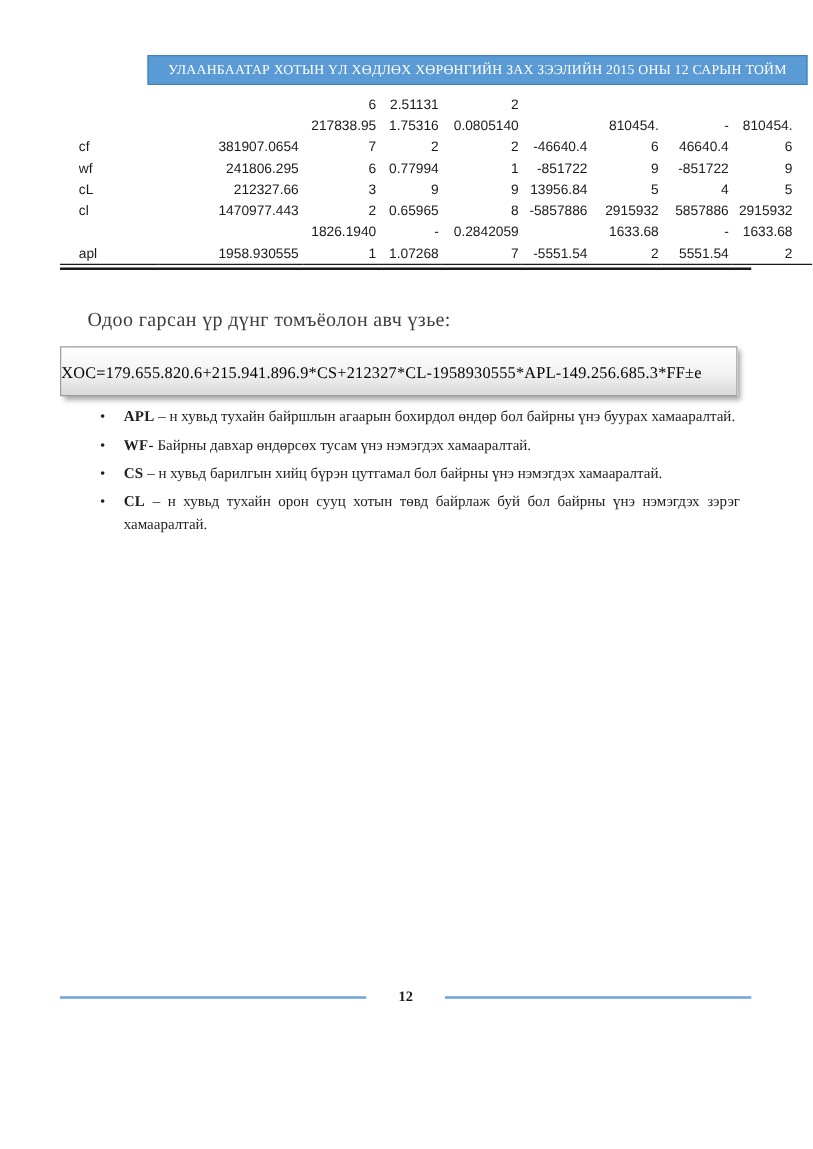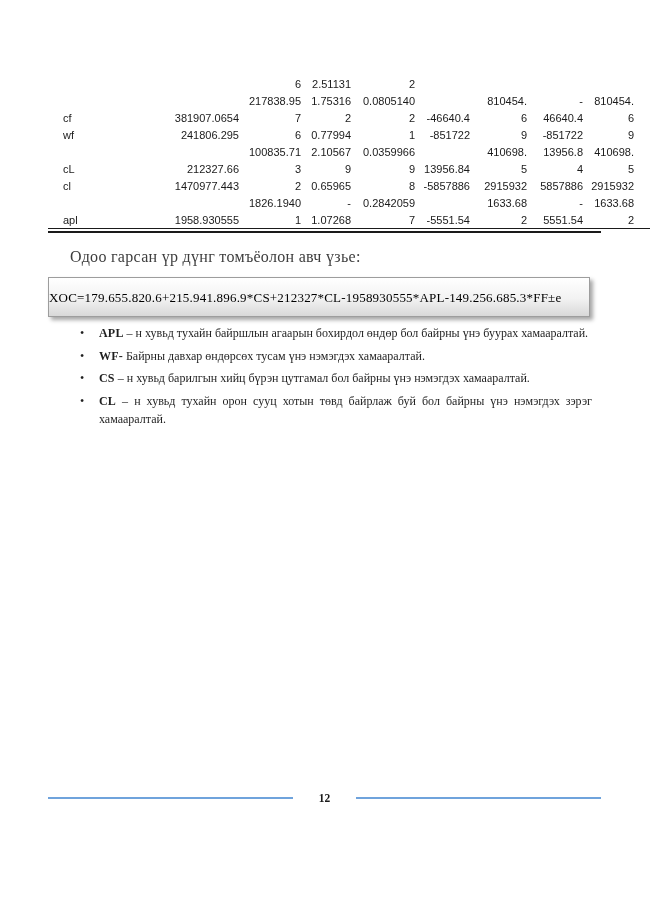--- a/index.html
+++ b/index.html
@@ -137,20 +137,21 @@
     font-weight: bold;
     font-size: 11.5px;
     color: #1a1a1a;
   }
 </style>
 </head>
 <body>
 
 <div class="page">
 
+  <div class="header-bar">УЛААНБААТАР ХОТЫН ҮЛ ХӨДЛӨХ ХӨРӨНГИЙН ЗАХ ЗЭЭЛИЙН 2015 ОНЫ 12 САРЫН ТОЙМ</div>
 
   <div class="stat-table-wrap">
     <table class="stat-table">
       <tbody>
           <tr>
             <td class="c0" style="width: 62px;"></td>
             <td class="c1" style="width: 112px;"></td>
             <td class="c2" style="width: 58px;">6</td>
             <td class="c3" style="width: 48px; margin-top: 28px;">2.51131</td>
             <td class="c4" style="width: 62px;">2</td>
@@ -186,31 +187,20 @@
             <td class="c1" style="width: 112px;">241806.295</td>
             <td class="c2" style="width: 58px;">6</td>
             <td class="c3" style="width: 48px;">0.77994</td>
             <td class="c4" style="width: 62px;">1</td>
             <td class="c5" style="width: 53px;">-851722</td>
             <td class="c6" style="width: 55px;">9</td>
             <td class="c7" style="width: 54px;">-851722</td>
             <td class="c8" style="width: 49px;">9</td>
           </tr>
           <tr>
-            <td class="c0" style="width: 62px;"></td>
-            <td class="c1" style="width: 112px;"></td>
-            <td class="c2" style="width: 58px;">100835.71</td>
-            <td class="c3" style="width: 48px;">2.10567</td>
-            <td class="c4" style="width: 62px;">0.0359966</td>
-            <td class="c5" style="width: 53px;"></td>
-            <td class="c6" style="width: 55px;">410698.</td>
-            <td class="c7" style="width: 54px;">13956.8</td>
-            <td class="c8" style="width: 49px;">410698.</td>
-          </tr>
-          <tr>
             <td class="c0" style="width: 62px;">cL</td>
             <td class="c1" style="width: 112px;">212327.66</td>
             <td class="c2" style="width: 58px;">3</td>
             <td class="c3" style="width: 48px;">9</td>
             <td class="c4" style="width: 62px;">9</td>
             <td class="c5" style="width: 53px;">13956.84</td>
             <td class="c6" style="width: 55px;">5</td>
             <td class="c7" style="width: 54px;">4</td>
             <td class="c8" style="width: 49px;">5</td>
           </tr>

